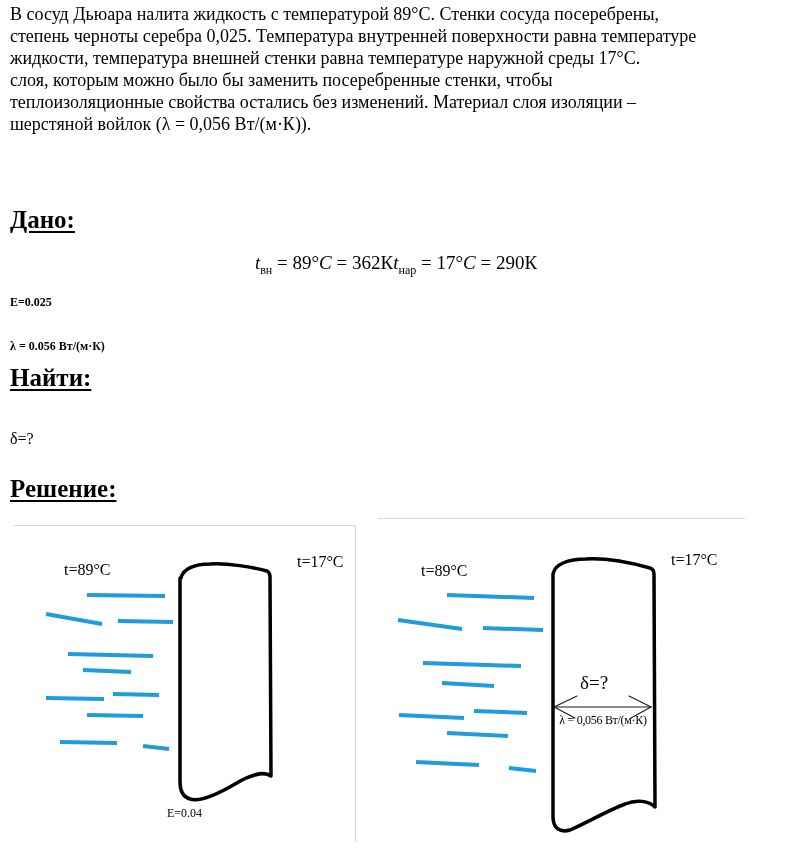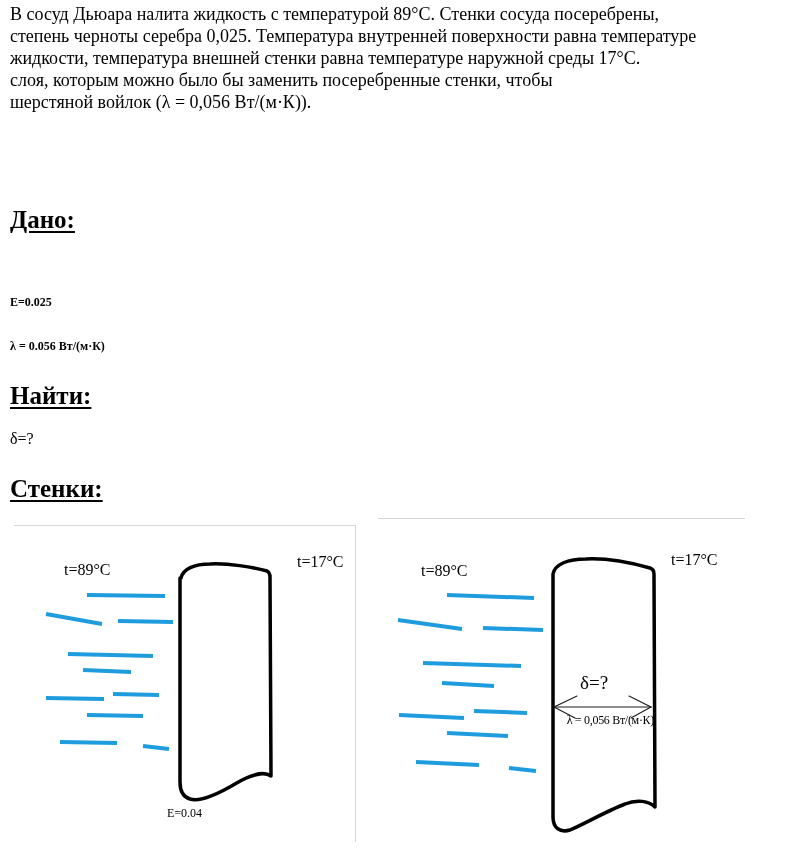--- a/index.html
+++ b/index.html
@@ -47,33 +47,37 @@
 </head>
 <body>
 
 <div class="page">
 
   <div class="statement">
     <div class="line">В сосуд Дьюара налита жидкость с температурой 89°С. Стенки сосуда посеребрены,</div>
     <div class="line">степень черноты серебра 0,025. Температура внутренней поверхности равна температуре</div>
     <div class="line">жидкости, температура внешней стенки равна температуре наружной среды 17°С.</div>
     <div class="line">слоя, которым можно было бы заменить посеребренные стенки, чтобы</div>
+    <div class="line">теплоизоляционные свойства остались без изменений. Материал слоя изоляции –</div>
     <div class="line">шерстяной войлок (λ = 0,056 Вт/(м·К)).</div>
   </div>
 
   <h2 class="heading" style="top:206px">Дано:</h2>
 
+  <div class="formula">
+    <span class="v">t</span><sub>вн</sub><span> = 89°</span><span class="v">C</span><span> = 362К</span><span class="v">t</span><sub>нар</sub><span> = 17°</span><span class="v">C</span><span> = 290К</span>
+  </div>
 
   <div class="bold-line" style="top:295px">E=0.025</div>
   <div class="bold-line" style="top:339px">λ = 0.056 Вт/(м·К)</div>
 
-  <h2 class="heading" style="top:382px">Найти:</h2>
+  <h2 class="heading" style="top:364px">Найти:</h2>
   <div class="plain-line" style="top:430px">δ=?</div>
 
-  <h2 class="heading" style="top:475px">Стенки:</h2>
+  <h2 class="heading" style="top:475px">Решение:</h2>
 
   <div class="canvas-left"></div>
 
   <div class="canvas-right"></div>
 
   <svg class="fig" style="left:14px;top:525px" width="341" height="316" viewBox="0 0 341 316">
     <g>
       <path class="dash" d="M73,70 L151,71"></path>
       <path class="dash" d="M32,89 L88,99"></path>
       <path class="dash" d="M104,96 L159,97"></path>
@@ -109,15 +113,15 @@
       <path d="M176,189 L273,189"></path>
       <path d="M176,189 L199,178"></path>
       <path d="M176,189 L197,200"></path>
       <path d="M273,189 L251,178"></path>
       <path d="M273,189 L253,200"></path>
     </g>
   </svg>
   <div class="fig-label" style="left:421px;top:562px;font-size:16px">t=89°C</div>
   <div class="fig-label" style="left:671px;top:551px;font-size:16px">t=17°C</div>
   <div class="fig-label" style="left:580px;top:672px;font-size:19px">δ=?</div>
-  <div class="fig-label" style="left:552px;top:713px;width:102px;text-align:right;font-size:12px;letter-spacing:-0.3px">λ = 0,056 Вт/(м·К)</div>
+  <div class="fig-label" style="left:552px;top:713px;width:102px;text-align:center;font-size:12px;letter-spacing:-0.3px">λ = 0,056 Вт/(м·К)</div>
 
 </div>
 
 </body></html>

